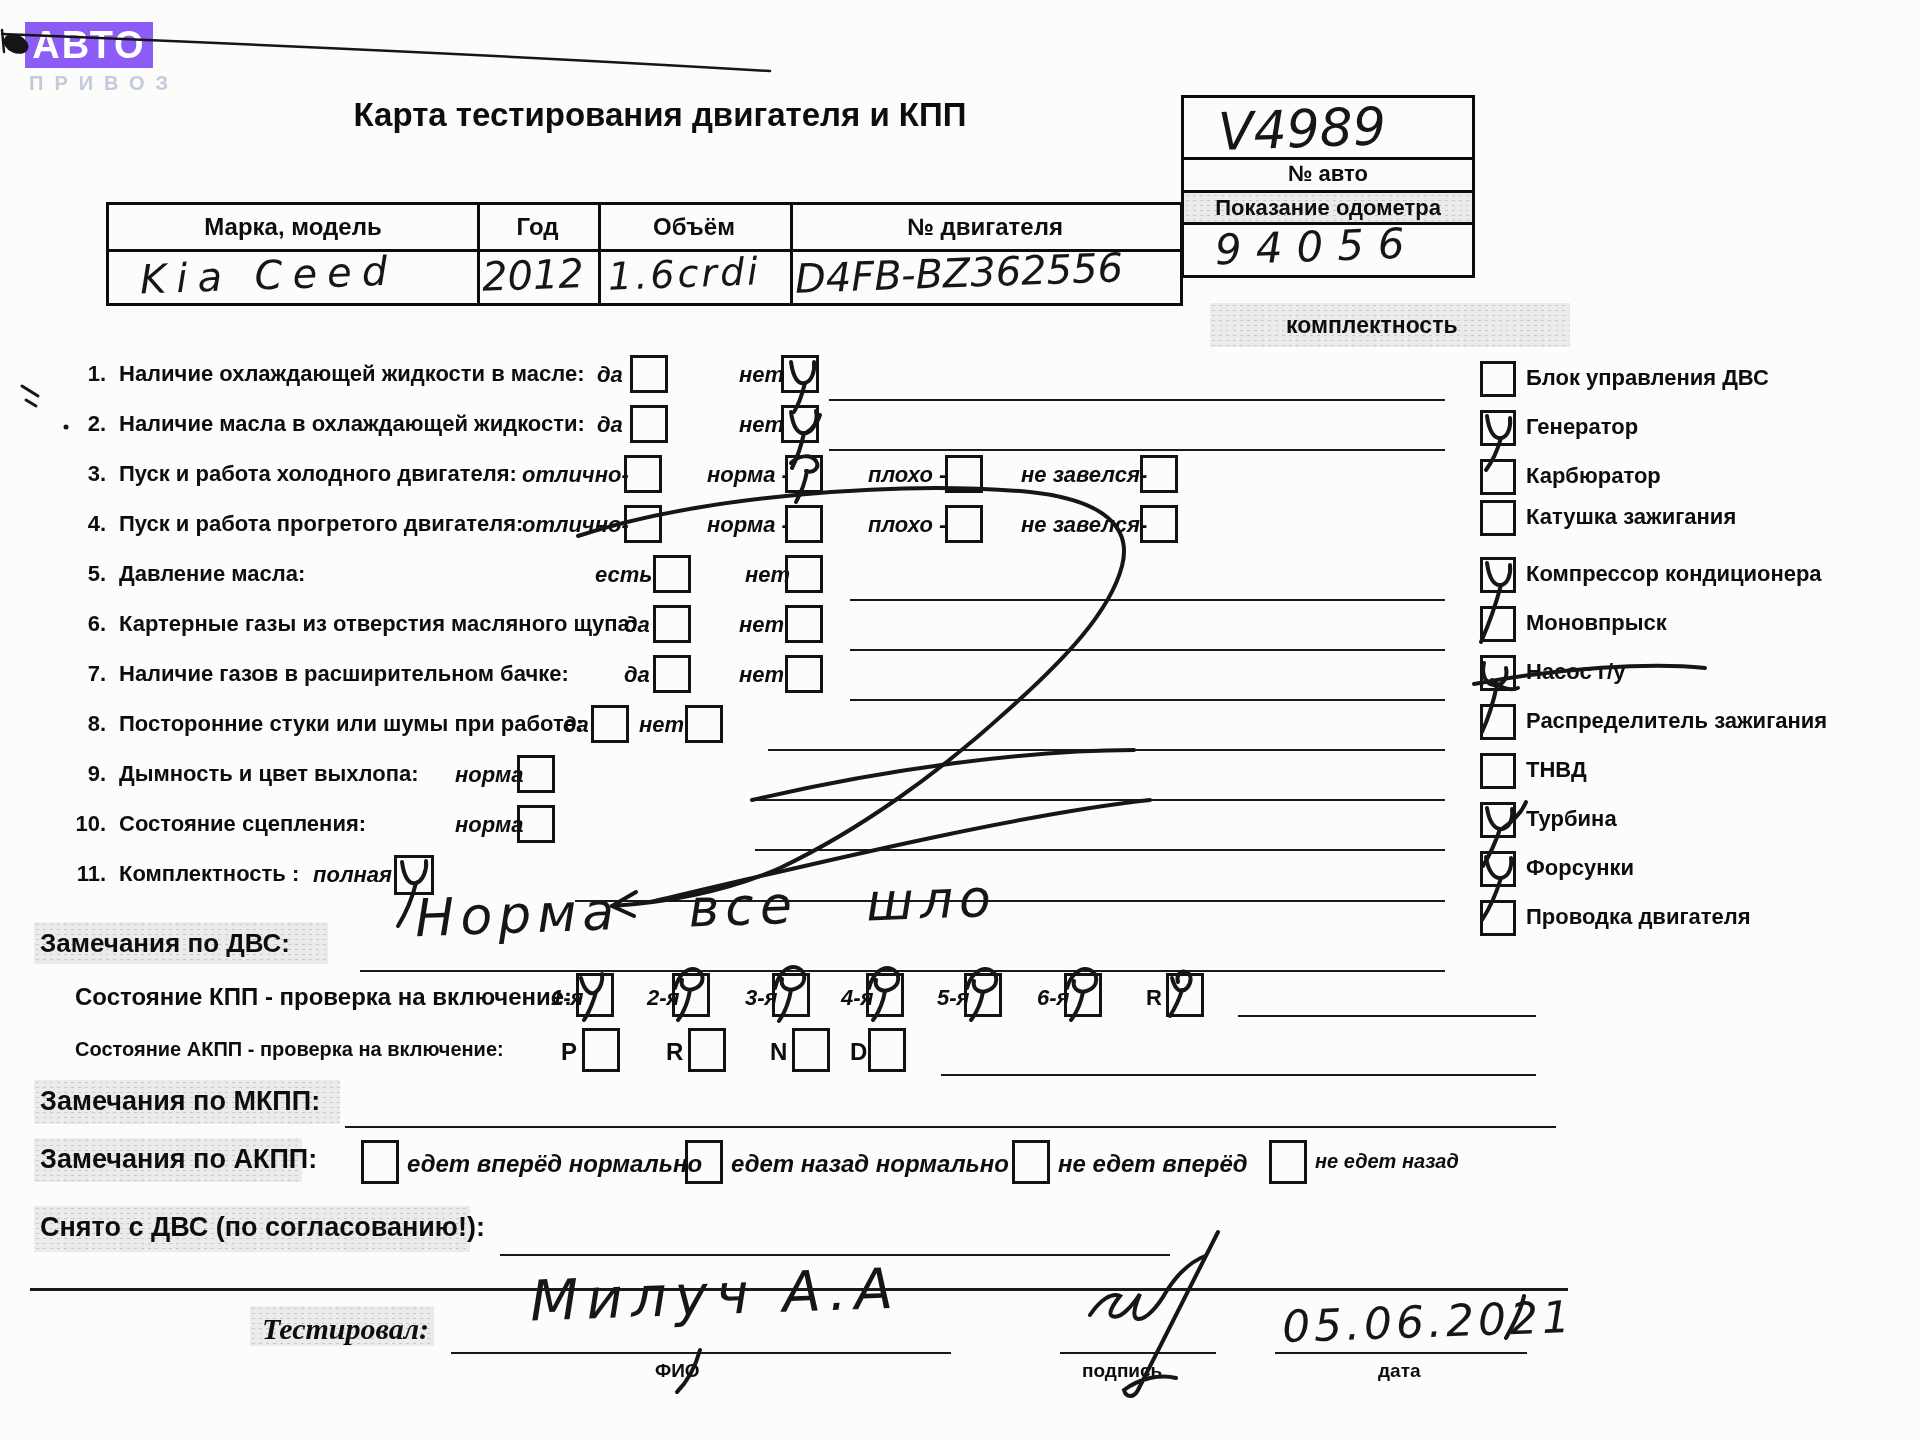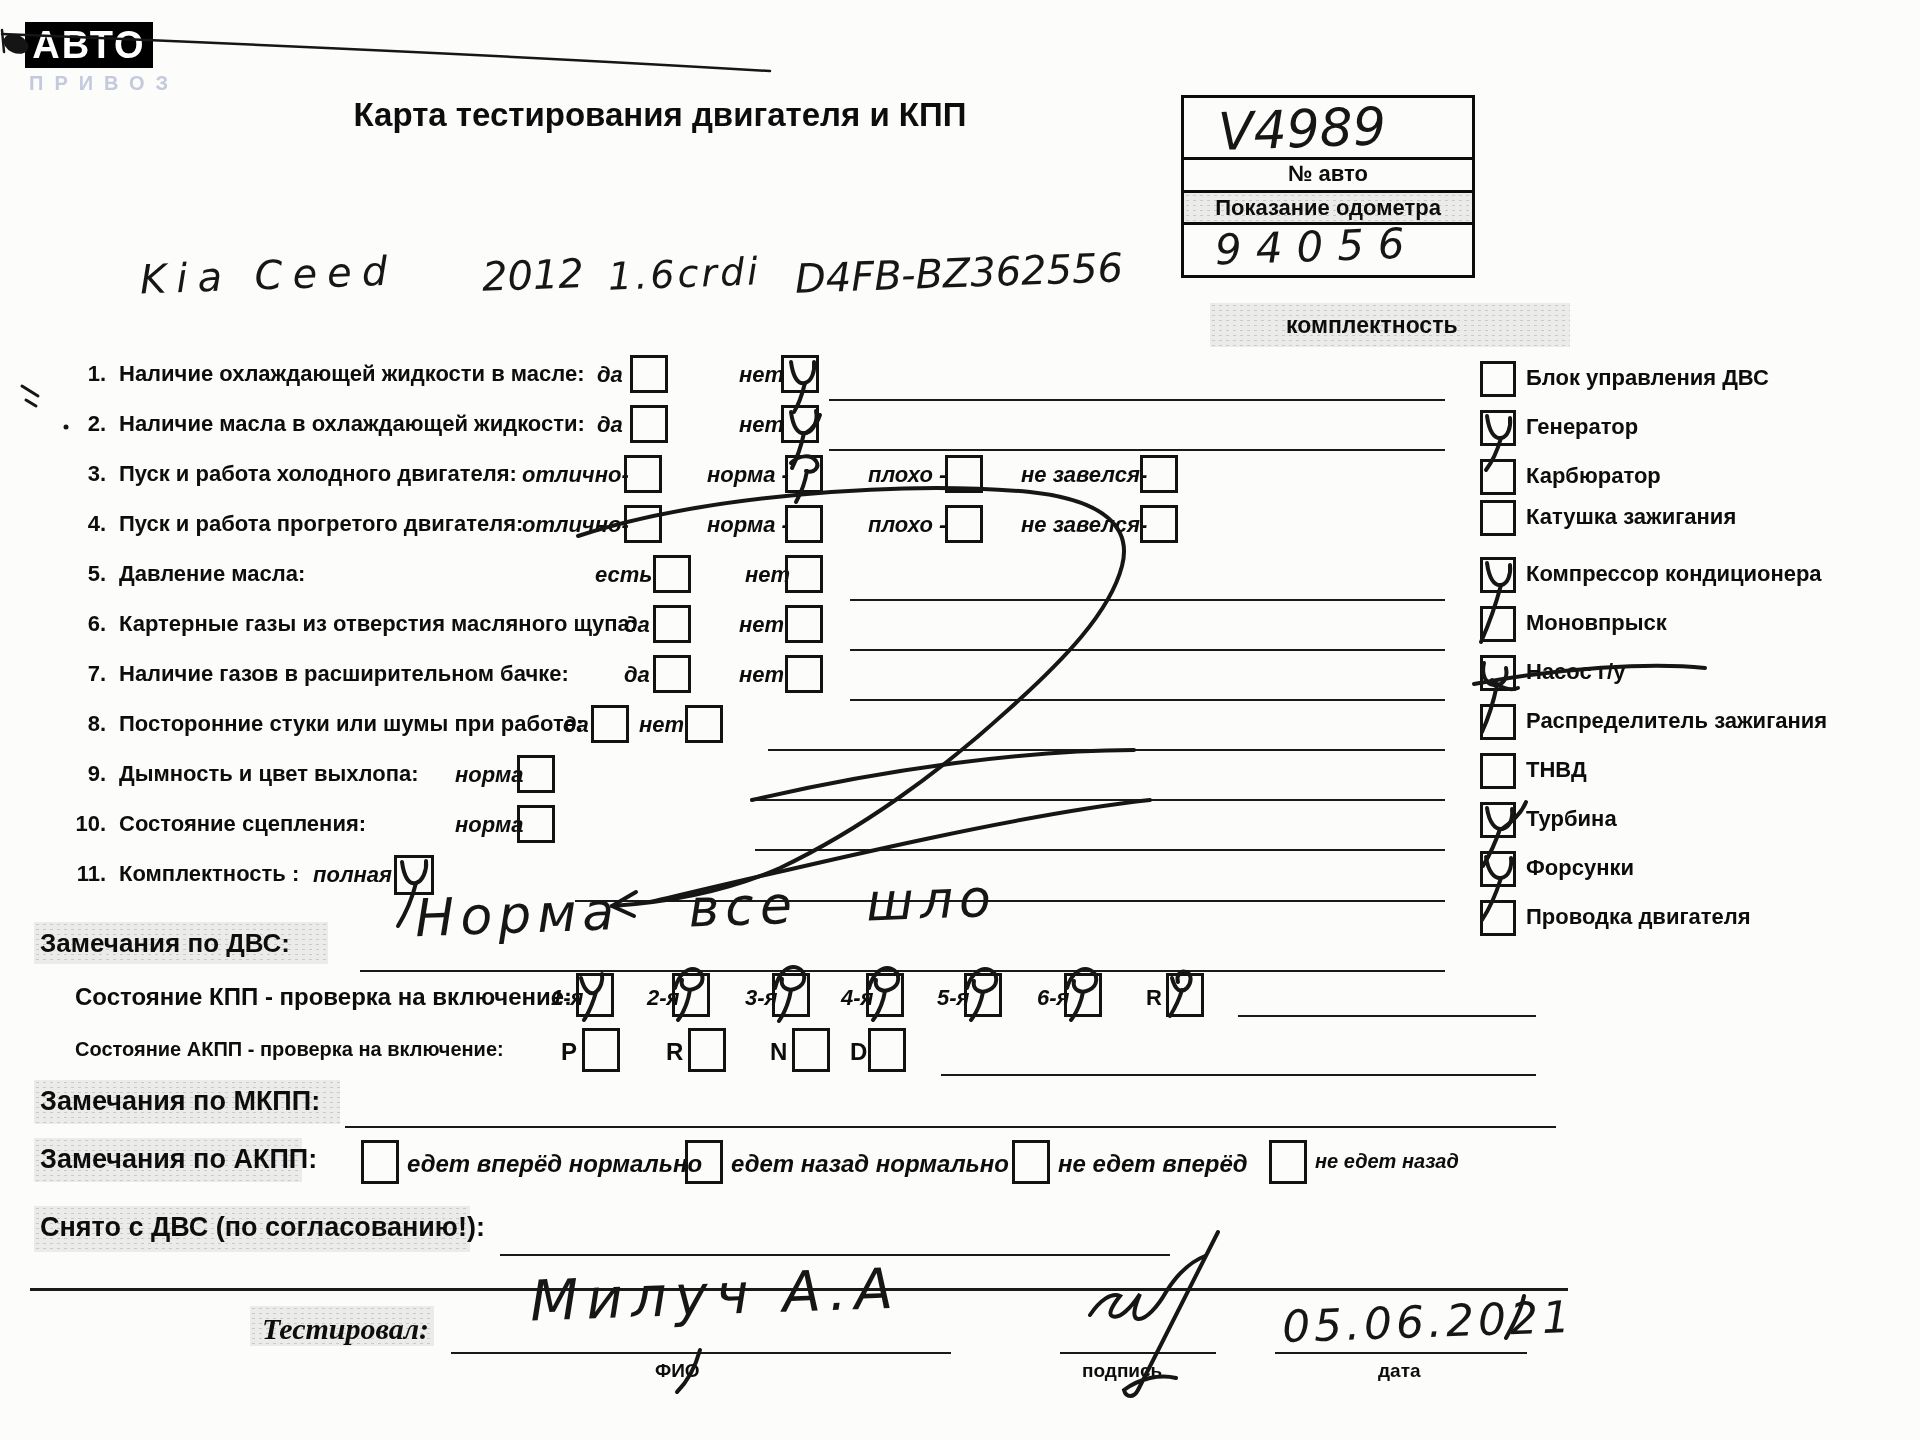--- a/index.html
+++ b/index.html
@@ -15,21 +15,21 @@
   .hw{position:absolute;font-family:"DejaVu Sans",sans-serif;font-style:italic;color:#161616;
       white-space:nowrap;transform:rotate(-2deg);}
   .noise{background-image:radial-gradient(rgba(70,70,70,.20) 1px, transparent 1.4px);
          background-size:7px 5px;background-color:rgba(190,190,190,.28);}
   .crow{position:absolute;left:0;width:1920px;height:46px;}
   .num{position:absolute;left:62px;top:6px;width:44px;text-align:right;font-size:22px;font-weight:bold;}
   .txt{position:absolute;left:119px;top:6px;font-size:22px;font-weight:bold;white-space:nowrap;}
   .tblcell{position:absolute;top:0;height:44px;text-align:center;font-size:24px;font-weight:bold;line-height:44px;}
   .caption{position:absolute;font-size:19px;font-weight:bold;}
   svg.overlay{position:absolute;left:0;top:0;pointer-events:none;}
-  .wmbox{position:absolute;left:25px;top:22px;width:128px;height:46px;background:#000000;
+  .wmbox{position:absolute;left:25px;top:22px;width:128px;height:46px;background:#8b5cf6;
          color:#ffffff;font-weight:bold;font-size:38px;text-align:center;line-height:46px;letter-spacing:2px;}
   .wmsub{position:absolute;left:25px;top:72px;width:128px;color:#c3cadd;font-weight:bold;
          font-size:20px;letter-spacing:11px;text-indent:4px;}
 </style>
 </head>
 <body>
 
 <div id="page">
 
   <div class="wmbox">АВТО</div>
@@ -41,20 +41,30 @@
     <div class="abs" style="left:0;top:59px;width:288px;border-bottom:3px solid #0c0c0c;"></div>
     <div class="abs" style="left:0;top:92px;width:288px;border-bottom:3px solid #0c0c0c;"></div>
     <div class="abs" style="left:0;top:124px;width:288px;border-bottom:3px solid #0c0c0c;"></div>
     <div class="abs noise" style="left:0;top:95px;width:288px;height:29px;"></div>
     <div class="abs" style="left:0;top:63px;width:288px;text-align:center;font-size:22px;font-weight:bold;">№ авто</div>
     <div class="abs" style="left:0;top:97px;width:288px;text-align:center;font-size:22px;font-weight:bold;">Показание одометра</div>
   </div>
   <div class="hw" style="left:1218px;top:99px;font-size:52px;">V4989</div>
   <div class="hw" style="left:1215px;top:222px;font-size:42px;letter-spacing:14px;">94056</div>
 
+  <div class="abs" style="left:106px;top:202px;width:1071px;height:98px;border:3px solid #0c0c0c;">
+    <div class="abs" style="left:0;top:44px;width:1071px;border-bottom:3px solid #0c0c0c;"></div>
+    <div class="abs" style="left:368px;top:0;height:98px;border-left:3px solid #0c0c0c;"></div>
+    <div class="abs" style="left:489px;top:0;height:98px;border-left:3px solid #0c0c0c;"></div>
+    <div class="abs" style="left:681px;top:0;height:98px;border-left:3px solid #0c0c0c;"></div>
+    <div class="tblcell" style="left:0;width:368px;">Марка, модель</div>
+    <div class="tblcell" style="left:368px;width:121px;">Год</div>
+    <div class="tblcell" style="left:489px;width:192px;">Объём</div>
+    <div class="tblcell" style="left:681px;width:390px;">№ двигателя</div>
+  </div>
   <div class="hw" style="left:140px;top:252px;font-size:40px;letter-spacing:10px;">Kia Ceed</div>
   <div class="hw" style="left:482px;top:252px;font-size:40px;">2012</div>
   <div class="hw" style="left:608px;top:252px;font-size:38px;letter-spacing:3px;">1.6crdi</div>
   <div class="hw" style="left:795px;top:250px;font-size:40px;">D4FB-BZ362556</div>
 
   <div class="abs noise" style="left:1210px;top:303px;width:360px;height:44px;"></div>
   <div class="abs" style="left:1286px;top:312px;font-size:23px;font-weight:bold;">комплектность</div>
 
   <div class="abs" style="left:1480px;top:361px;width:440px;height:36px;">
     <div class="cb" style="left:0;top:0;width:30px;height:30px;"></div>

